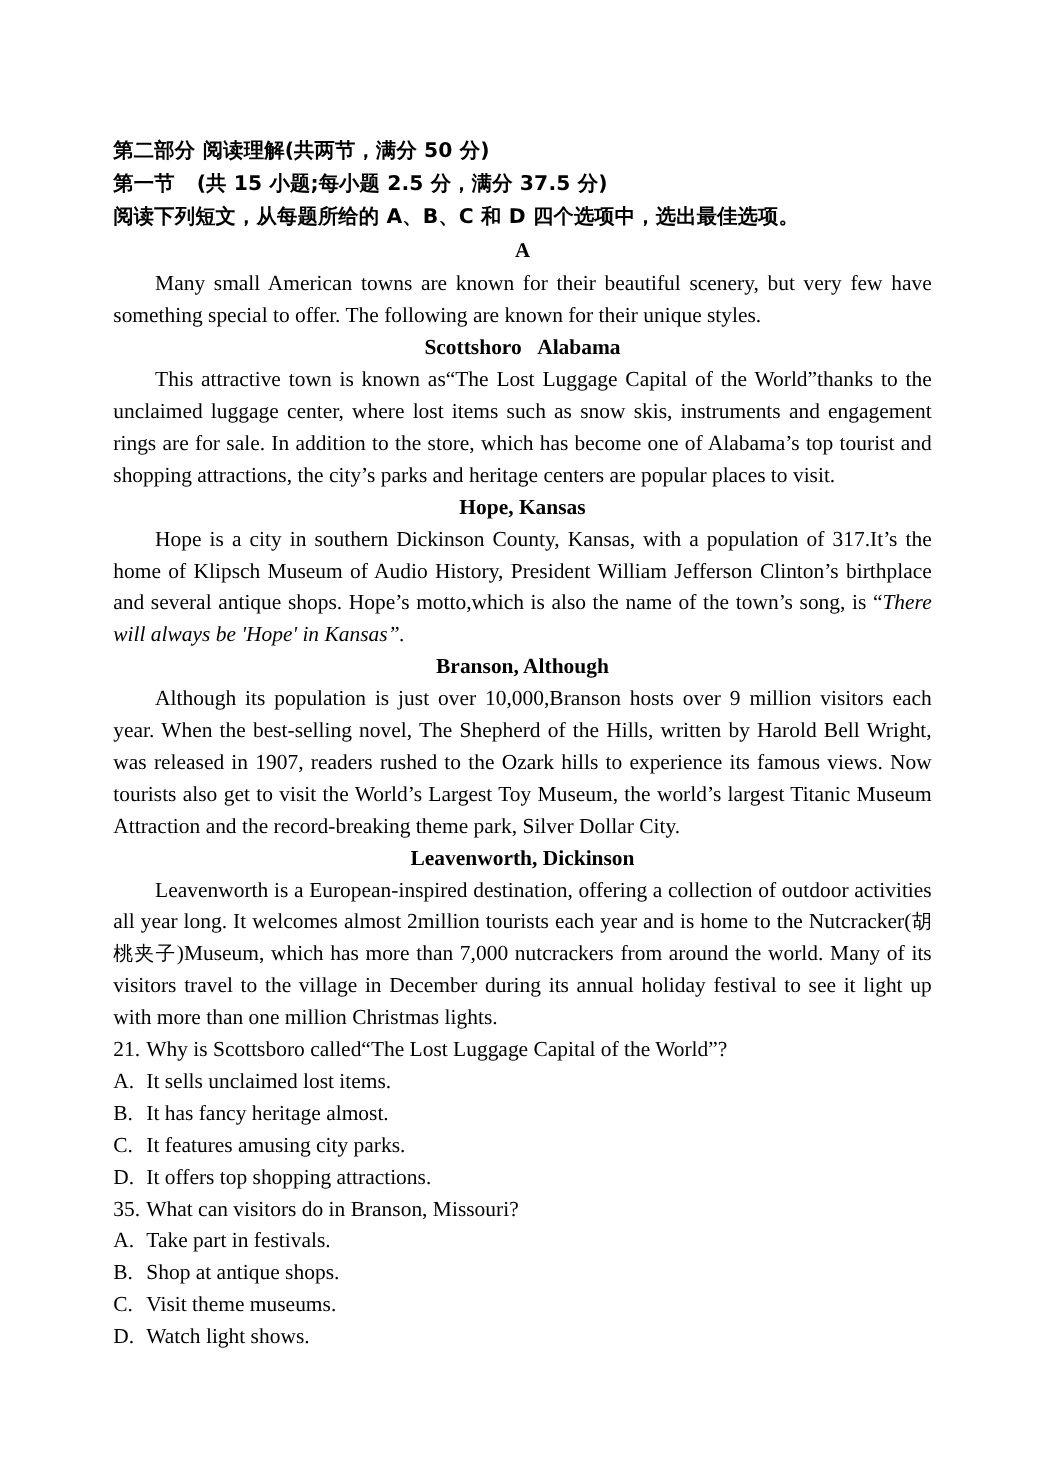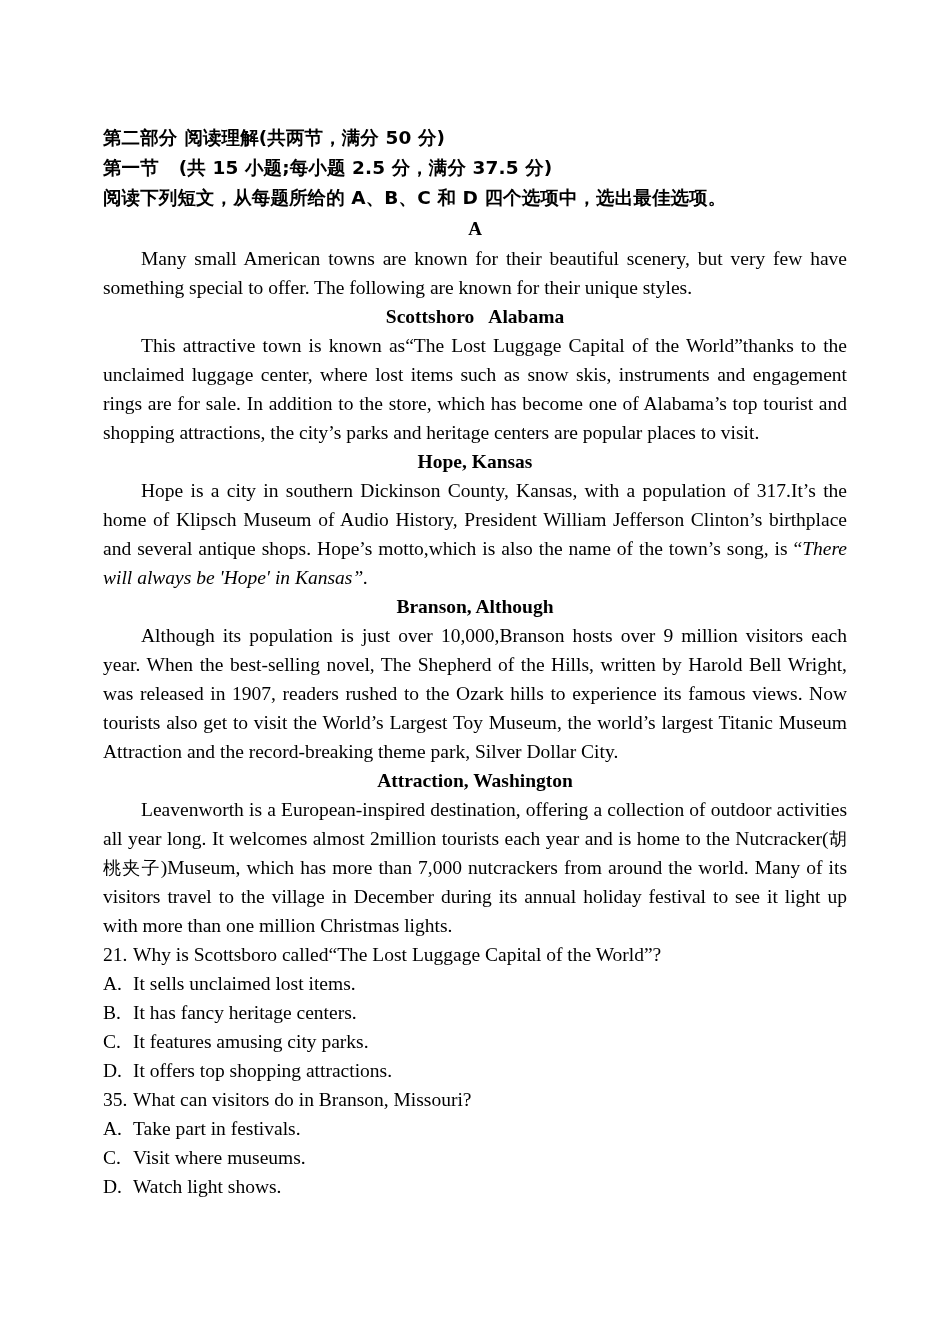--- a/index.html
+++ b/index.html
@@ -131,33 +131,34 @@
       <span>Hope, Kansas</span>
     </div>
     <p class="para"><span>Hope is a city in southern Dickinson County, Kansas, with a population of 317.It’s the home of Klipsch Museum of Audio History, President William Jefferson Clinton’s birthplace and several antique shops. Hope’s motto,which is also the name of the town’s song, is “</span><span class="quote-italic">There will always be 'Hope' in Kansas”.</span></p>
 
     <div class="town-heading">
       <span>Branson, Although</span>
     </div>
     <p class="para">Although its population is just over 10,000,Branson hosts over 9 million visitors each year. When the best-selling novel, The Shepherd of the Hills, written by Harold Bell Wright, was released in 1907, readers rushed to the Ozark hills to experience its famous views. Now tourists also get to visit the World’s Largest Toy Museum, the world’s largest Titanic Museum Attraction and the record-breaking theme park, Silver Dollar City.</p>
 
     <div class="town-heading">
-      <span>Attraction, Washington</span>
+      <span>Leavenworth, Dickinson</span>
     </div>
     <p class="para"><span>Leavenworth is a European-inspired destination, offering a collection of outdoor activities all year long. It welcomes almost 2million tourists each year and is home to the Nutcracker(</span><span class="cn-gloss">胡桃夹子</span><span>)Museum, which has more than 7,000 nutcrackers from around the world. Many of its visitors travel to the village in December during its annual holiday festival to see it light up with more than one million Christmas lights.</span></p>
 
     <div class="question-block">
       <div class="q-stem"><span class="q-num">21.</span><span>Why is Scottsboro called“The Lost Luggage Capital of the World”?</span></div>
       <div class="q-option"><span class="opt-letter">A.</span><span>It sells unclaimed lost items.</span></div>
-      <div class="q-option"><span class="opt-letter">B.</span><span>It has fancy heritage centers.</span></div>
+      <div class="q-option"><span class="opt-letter">B.</span><span>It has fancy heritage almost.</span></div>
       <div class="q-option"><span class="opt-letter">C.</span><span>It features amusing city parks.</span></div>
       <div class="q-option"><span class="opt-letter">D.</span><span>It offers top shopping attractions.</span></div>
     </div>
 
     <div class="question-block">
       <div class="q-stem"><span class="q-num">35.</span><span>What can visitors do in Branson, Missouri?</span></div>
       <div class="q-option"><span class="opt-letter">A.</span><span>Take part in festivals.</span></div>
-      <div class="q-option"><span class="opt-letter">C.</span><span>Visit where museums.</span></div>
+      <div class="q-option"><span class="opt-letter">B.</span><span>Shop at antique shops.</span></div>
+      <div class="q-option"><span class="opt-letter">C.</span><span>Visit theme museums.</span></div>
       <div class="q-option"><span class="opt-letter">D.</span><span>Watch light shows.</span></div>
     </div>
 
   </div>
 </div>
 
 </body></html>

